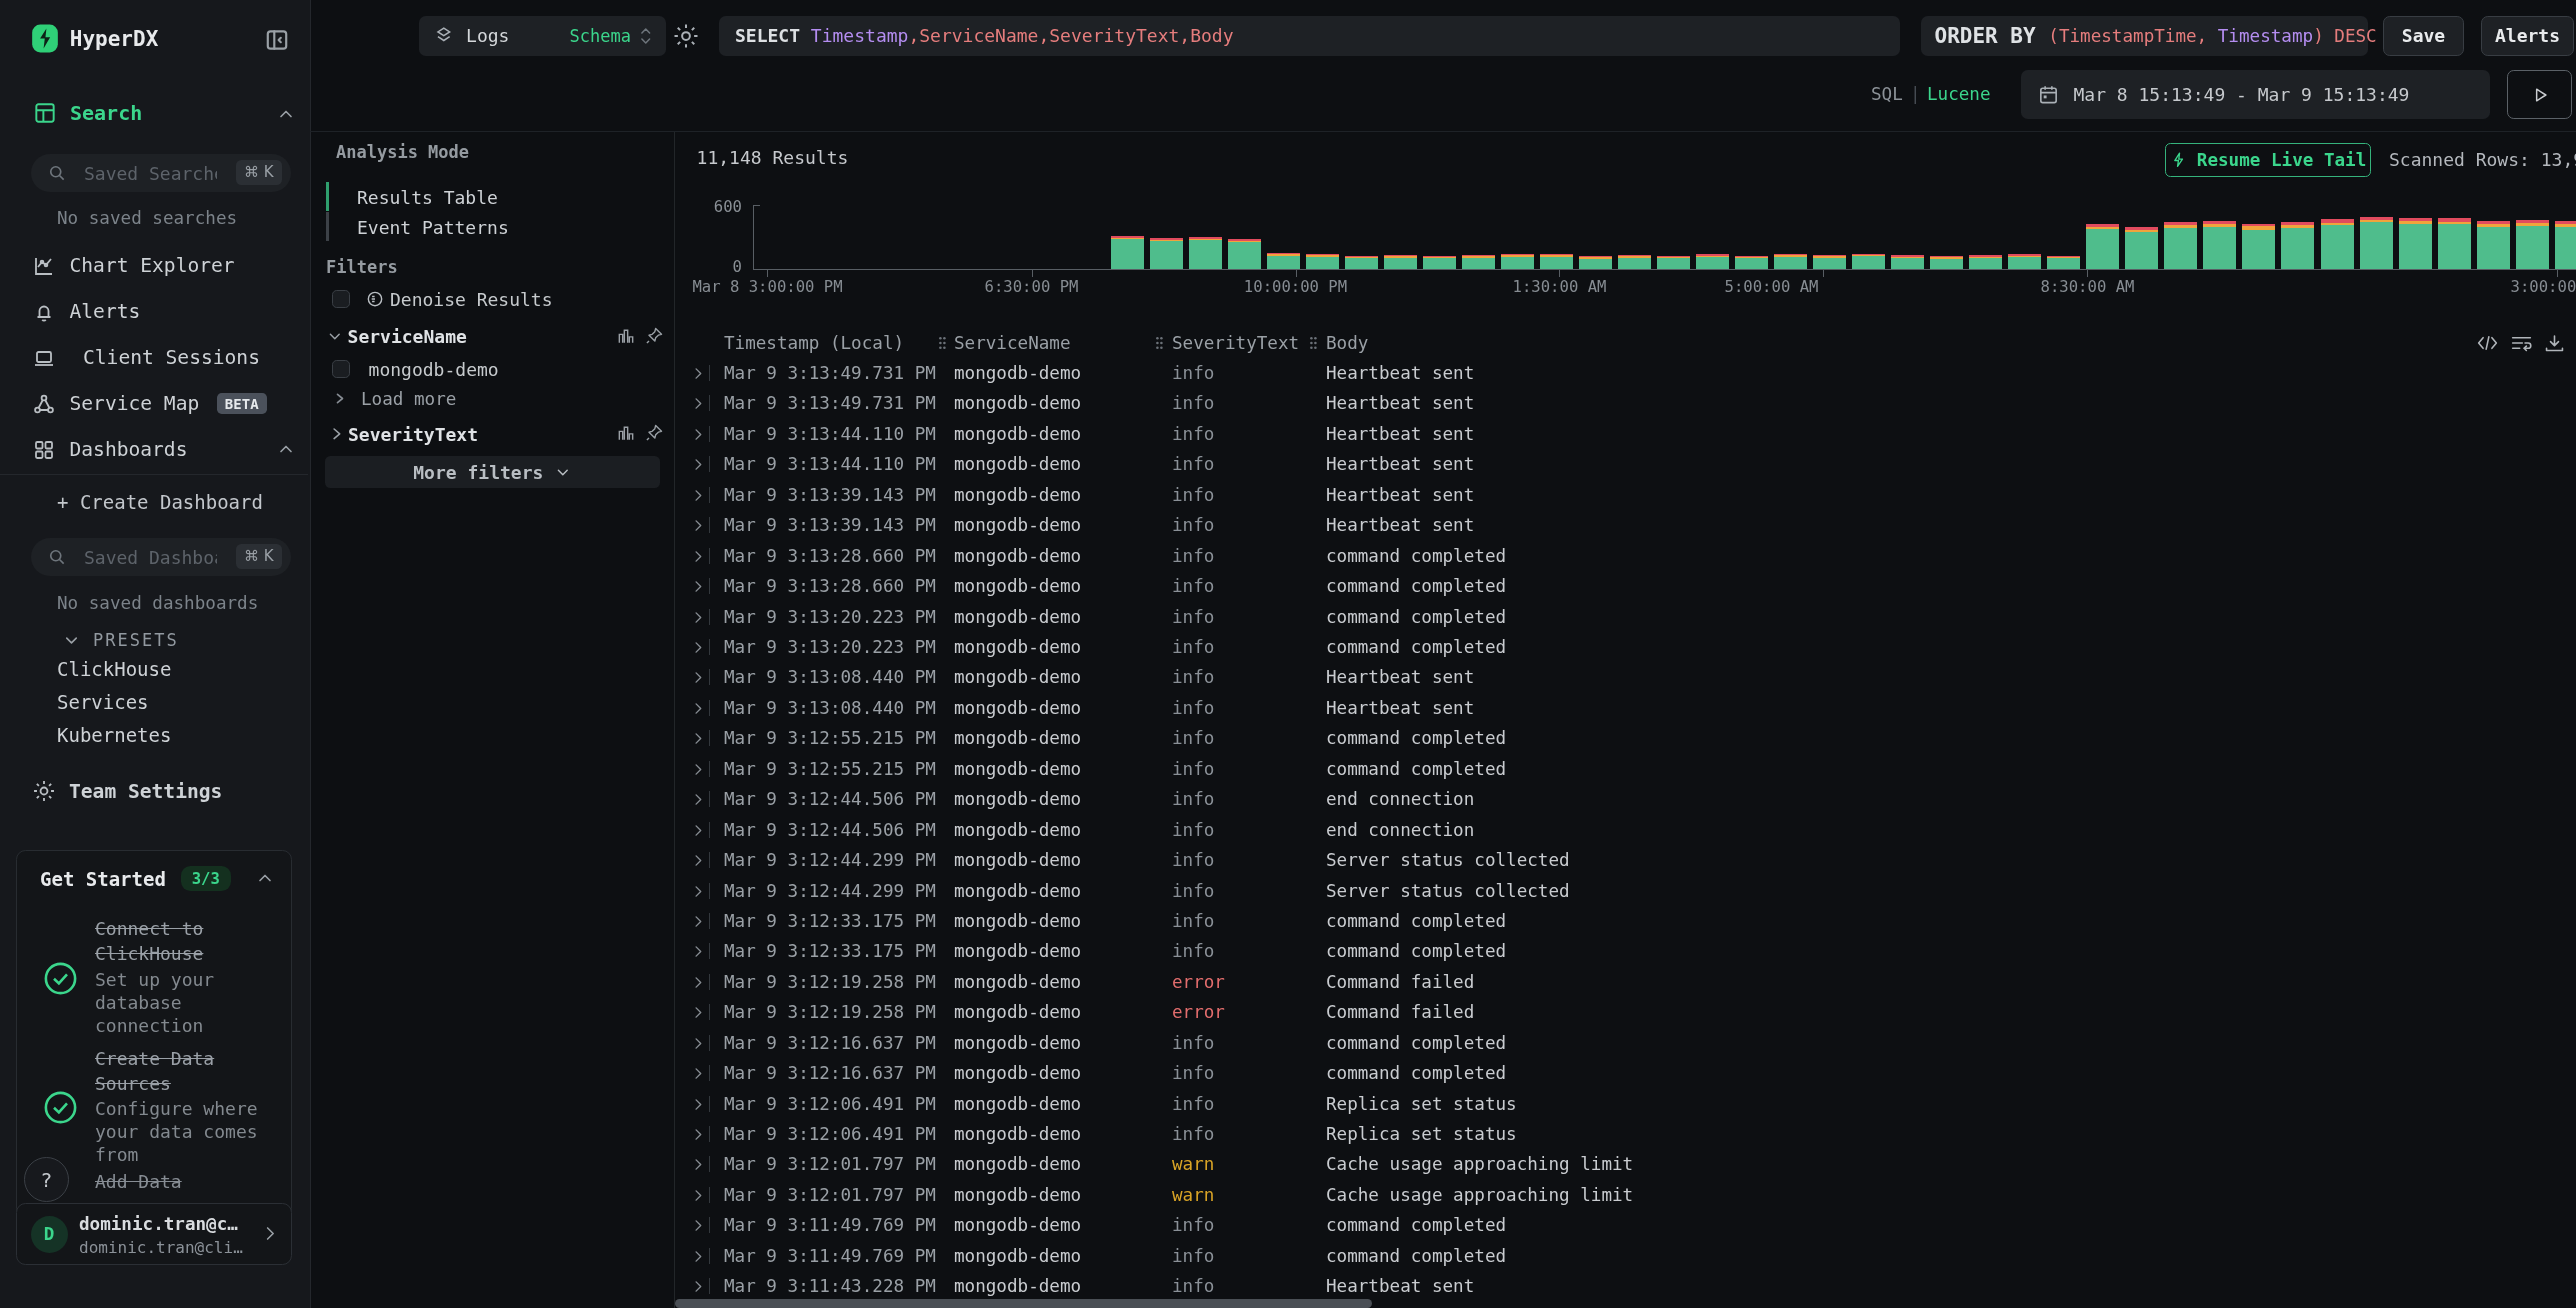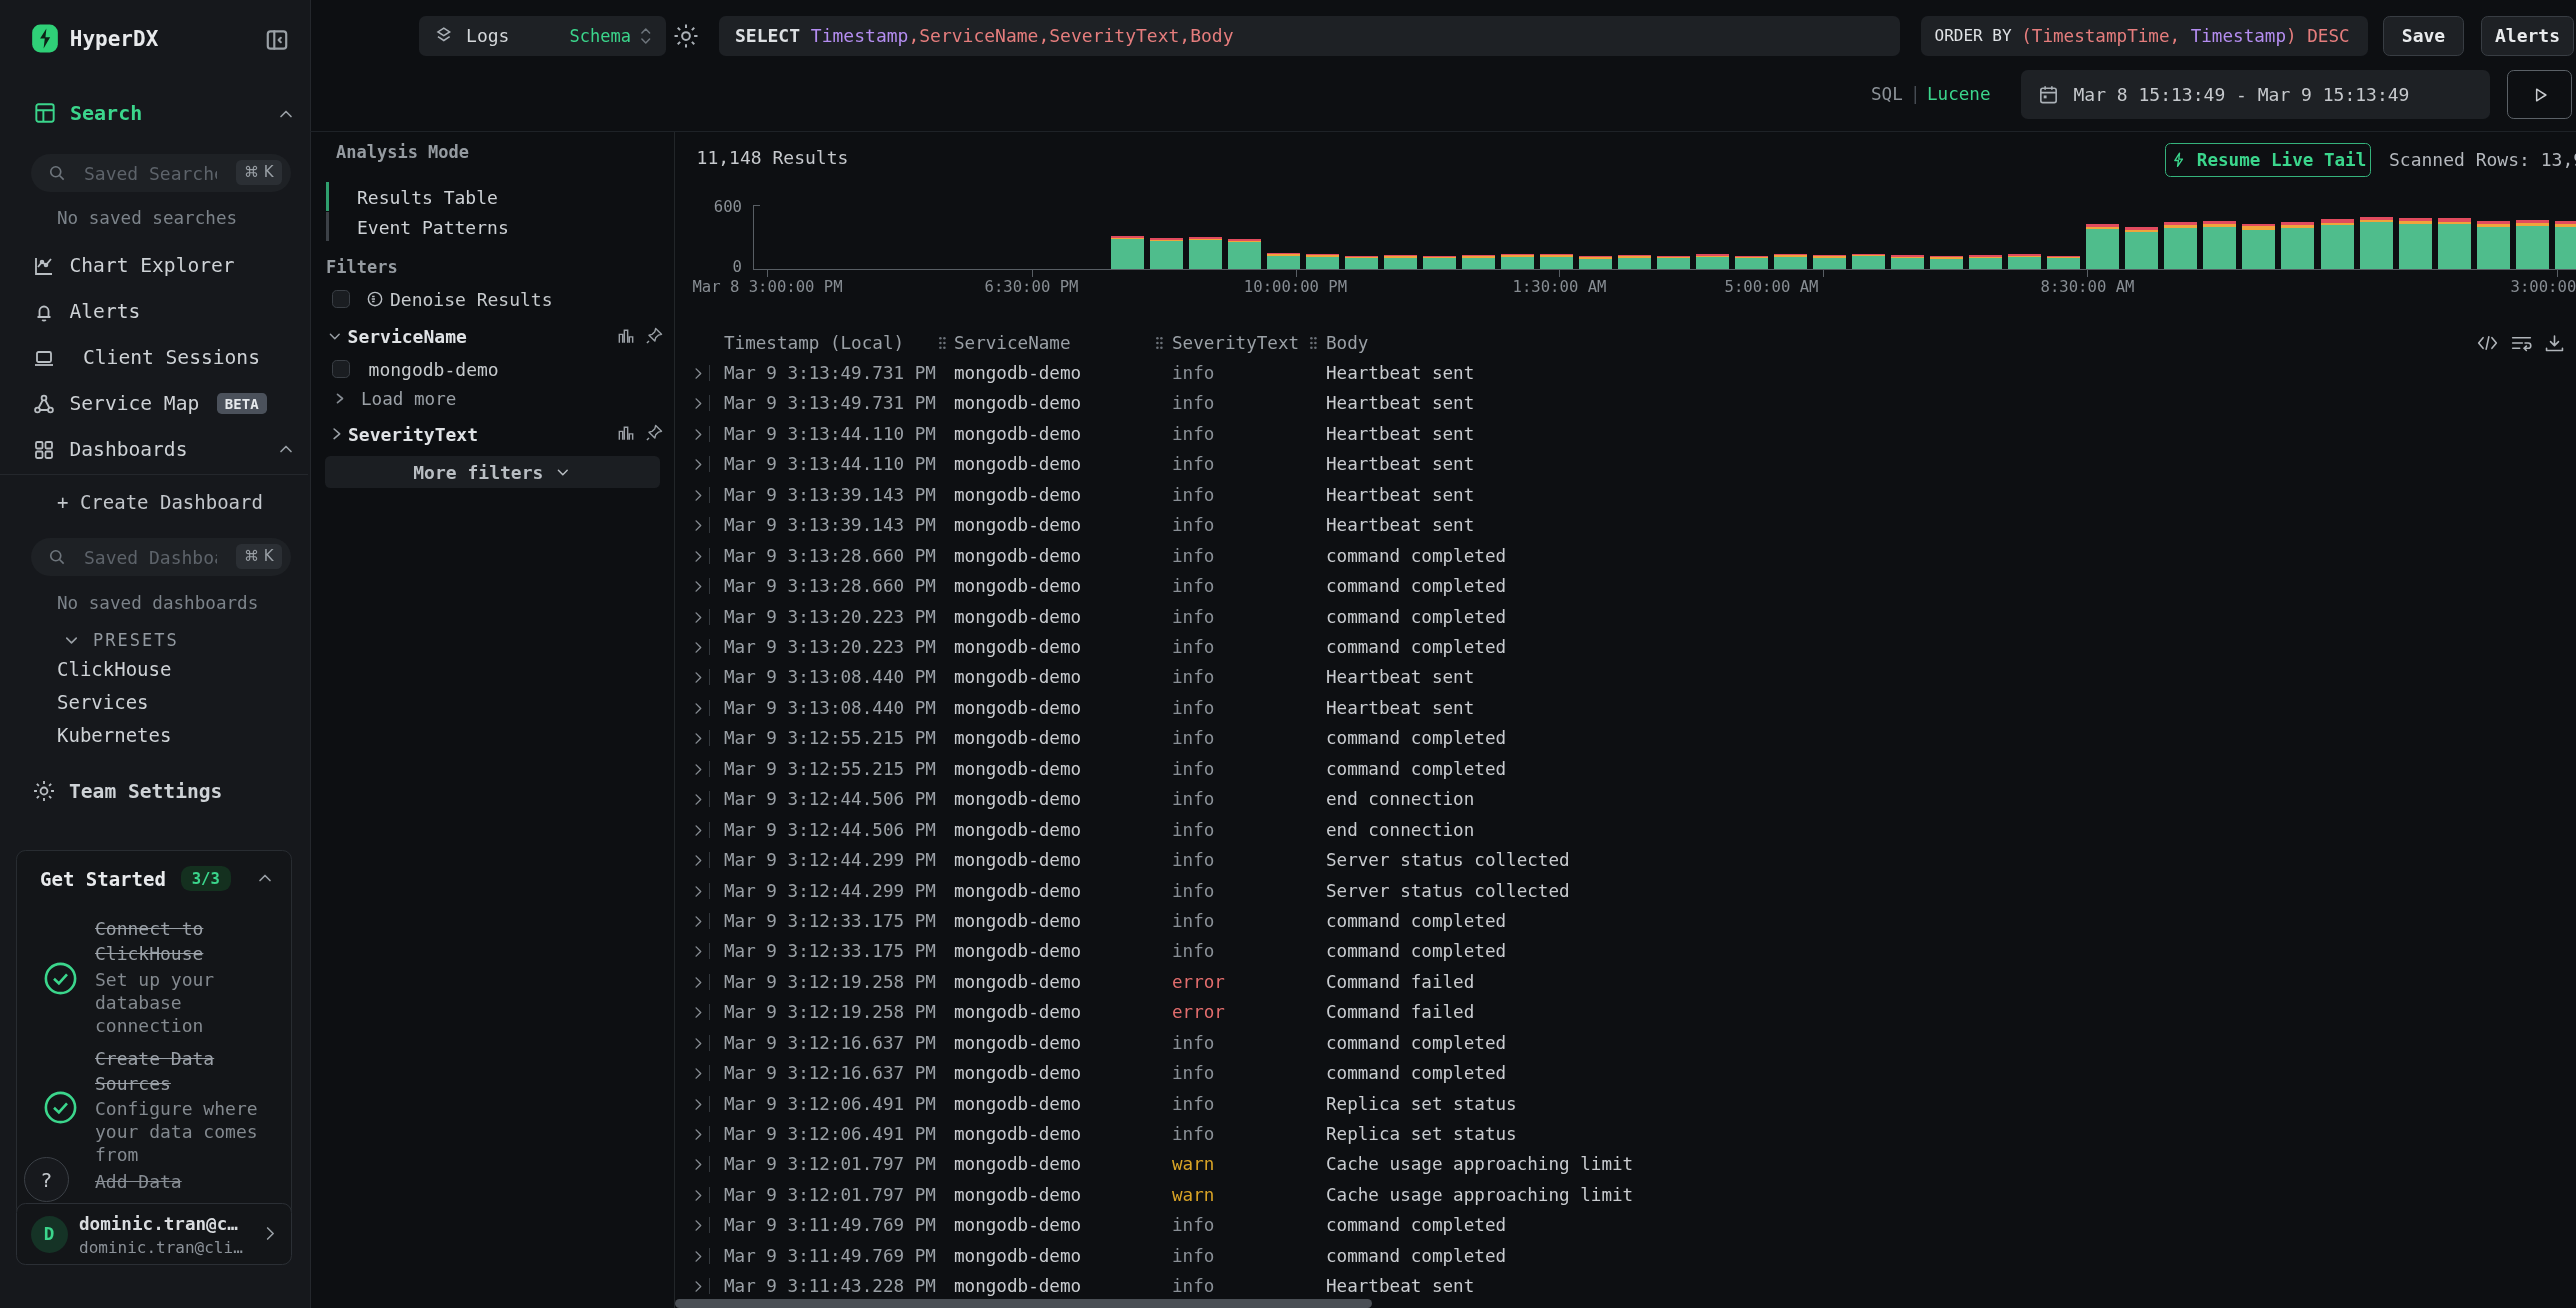--- a/index.html
+++ b/index.html
@@ -259,21 +259,21 @@
         <circle cx="12" cy="12" r="3.1"></circle>
         <path d="M12 2.8v2.7M12 18.5v2.7M2.8 12h2.7M18.5 12h2.7M5.4 5.4l1.9 1.9M16.7 16.7l1.9 1.9M18.6 5.4l-1.9 1.9M7.3 16.7l-1.9 1.9"></path>
       </svg>
   </span>
 
   <div class="abs box" style="left:719px;top:15.6px;width:1181px;height:40px;padding:0 16px;box-sizing:border-box;white-space:pre;">
     <span style="font-size:18px;font-weight:bold;color:#dde0e3;">SELECT </span><span style="font-size:18px;color:#b48df0;">Timestamp</span><span style="font-size:18px;color:#e57d7d;">,ServiceName,SeverityText,Body</span>
   </div>
 
   <div class="abs box" style="left:1921px;top:15.6px;width:447px;height:40px;padding:0 13.5px;box-sizing:border-box;white-space:pre;">
-    <span style="font-size:16px;font-weight:normal;color:#dfe2e5;">ORDER BY </span><span style="font-size:17.6px;color:#e57d7d;">(TimestampTime, </span><span style="font-size:17.6px;color:#b48df0;">Timestamp</span><span style="font-size:17.6px;color:#e57d7d;">) DESC</span>
+    <span style="font-size:21px;font-weight:bold;color:#dfe2e5;">ORDER BY </span><span style="font-size:17.6px;color:#e57d7d;">(TimestampTime, </span><span style="font-size:17.6px;color:#b48df0;">Timestamp</span><span style="font-size:17.6px;color:#e57d7d;">) DESC</span>
   </div>
 
   <div class="abs btn" style="left:2383px;top:15.6px;width:81px;height:40px;font-size:18px;box-sizing:border-box;">
     <span>Save</span>
   </div>
   <div class="abs btn" style="left:2481px;top:15.6px;width:93px;height:40px;font-size:18px;box-sizing:border-box;">
     <span>Alerts</span>
   </div>
 
   <span class="abs" style="left:1871px;top:84px;font-size:17.6px;color:#8c9298;">SQL</span>

